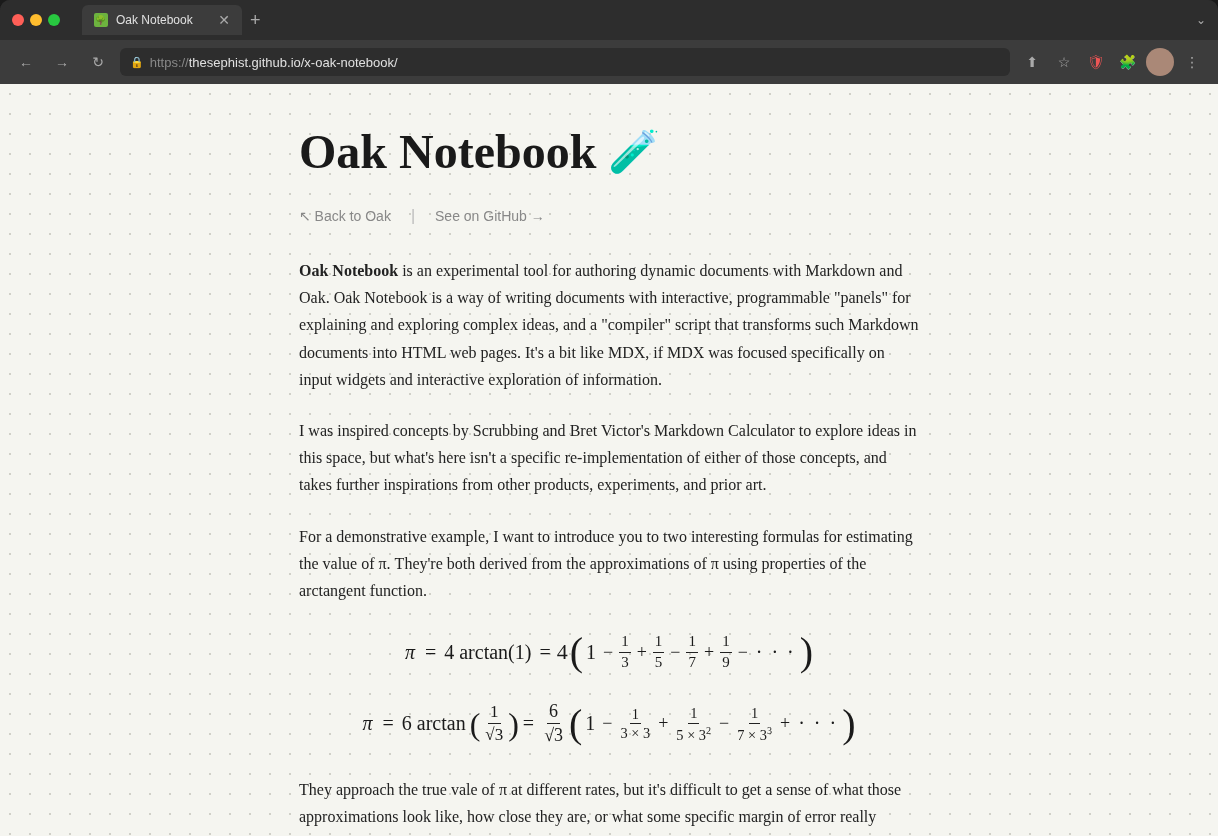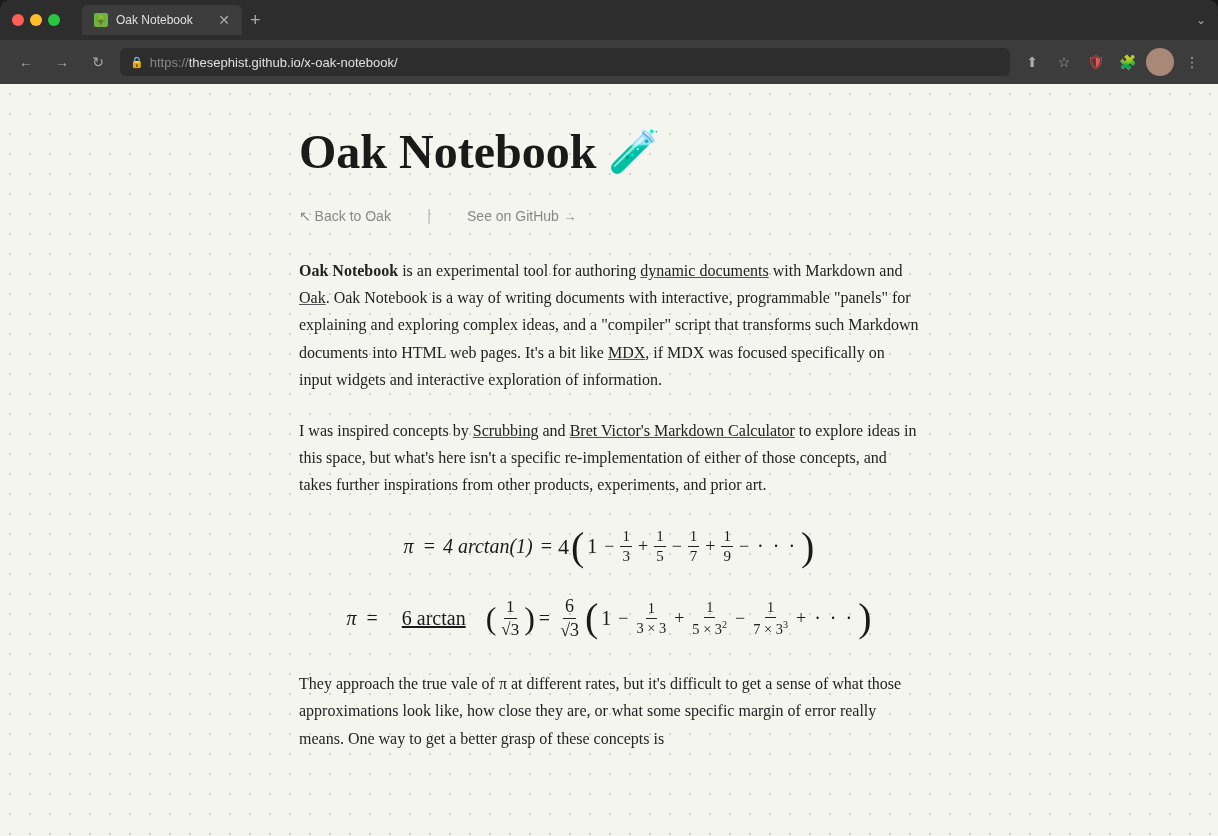--- a/index.html
+++ b/index.html
@@ -190,21 +190,21 @@
       gap: 12px;
     }
 
     .title-emoji {
       font-size: 42px;
     }
 
     .nav-links {
       display: flex;
       align-items: center;
-      gap: 32px;
+      gap: 16px;
       margin-bottom: 32px;
     }
 
     .nav-link {
       color: #888;
       font-size: 14px;
       text-decoration: none;
       display: flex;
       align-items: center;
       gap: 4px;
@@ -222,21 +222,20 @@
       color: #222;
       margin-bottom: 24px;
     }
 
     .body-text strong {
       font-weight: 700;
     }
 
     .body-text a, .body-text .link {
       color: #222;
-      text-decoration: underline;
       text-decoration-color: #555;
     }
 
     .math-display {
       text-align: center;
       margin: 28px 0;
       font-family: 'Times New Roman', Times, serif;
       font-size: 20px;
       color: #1a1a1a;
     }
@@ -355,26 +354,29 @@
       </div>
 
       <p class="body-text">
         <strong>Oak Notebook</strong><span> is an experimental tool for authoring </span><span class="link">dynamic documents</span><span> with Markdown and </span><span class="link">Oak</span><span>. Oak Notebook is a way of writing documents with interactive, programmable "panels" for explaining and exploring complex ideas, and a "compiler" script that transforms such Markdown documents into HTML web pages. It's a bit like </span><span class="link">MDX</span><span>, if MDX was focused specifically on input widgets and interactive exploration of information.</span>
       </p>
 
       <p class="body-text">
         <span>I was inspired concepts by </span><span class="link">Scrubbing</span><span> and </span><span class="link">Bret Victor's Markdown Calculator</span><span> to explore ideas in this space, but what's here isn't a specific re-implementation of either of those concepts, and takes further inspirations from other products, experiments, and prior art.</span>
       </p>
 
+      <p class="body-text">
+        <span>For a demonstrative example, I want to introduce you to two interesting formulas for estimating the value of π. They're both derived from the </span><span class="link">approximations of π using properties of the arctangent function</span><span>.</span>
+      </p>
 
       <div class="math-display">
         <div class="math-line">
           <span style="font-style:italic; margin-right:6px;">π</span>
           <span class="math-sym">=</span>
-          <span style="margin: 8px 4px; font-style: italic;">4 arctan(1)</span>
+          <span style="margin: 8px 4px;">4 arctan(1)</span>
           <span class="math-sym">=</span>
           <span style="margin: 0 2px; font-size:1.1em;">4</span>
           <span class="math-paren-l">(</span>
           <span style="margin: 0 3px; vertical-align:middle;">1</span>
           <span class="math-sym" style="font-size:0.9em;">−</span>
           <span class="math-frac">
             <span class="numer">1</span>
             <span class="denom">3</span>
           </span>
           <span class="math-sym" style="font-size:0.9em;">+</span>
@@ -395,21 +397,21 @@
           <span class="math-sym" style="font-size:0.9em;">−</span>
           <span style="margin: 0 4px; vertical-align:middle; letter-spacing:2px;">· · ·</span>
           <span class="math-paren-r">)</span>
         </div>
       </div>
 
       <div class="math-display">
         <div class="math-line">
           <span style="font-style:italic; margin-right:6px;">π</span>
           <span class="math-sym">=</span>
-          <span style="margin: 0 20px; text-decoration: underline;">6 arctan</span>
+          <span style="margin: 0 4px;">6 arctan</span>
           <span class="math-paren-l" style="font-size:1.6em;">(</span>
           <span class="math-frac" style="margin: 0 3px;">
             <span class="numer" style="font-size:0.85em;">1</span>
             <span class="denom" style="font-size:0.85em;">√3</span>
           </span>
           <span class="math-paren-r" style="font-size:1.6em;">)</span>
           <span class="math-sym">=</span>
           <span class="math-frac" style="margin: 0 4px;">
             <span class="numer" style="font-size:0.9em;">6</span>
             <span class="denom" style="font-size:0.9em;">√3</span>

